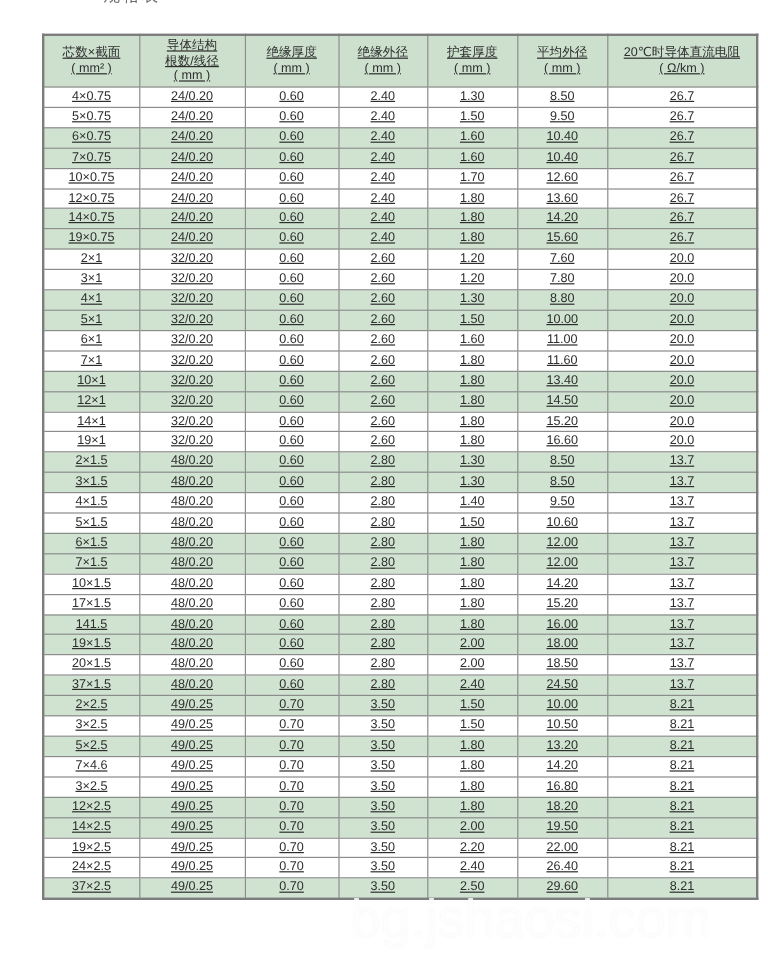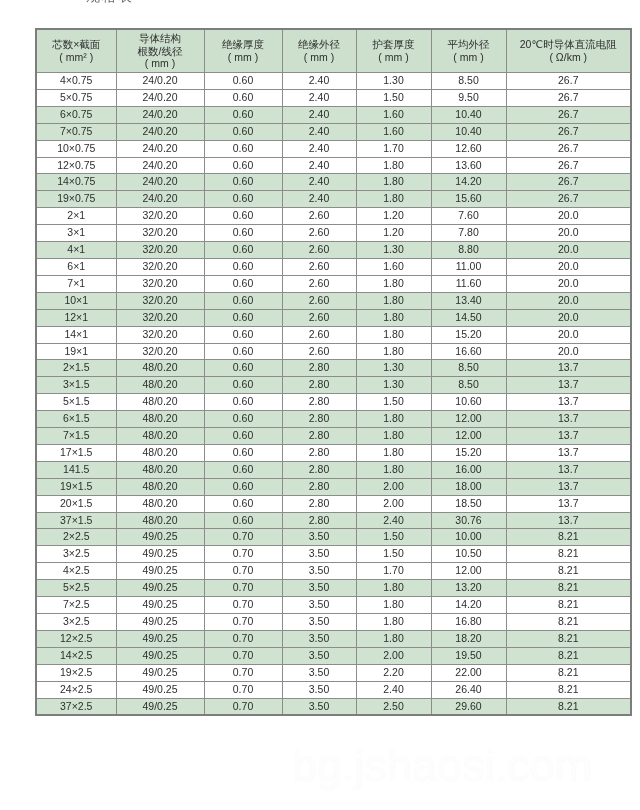--- a/index.html
+++ b/index.html
@@ -1,20 +1,20 @@
 <!DOCTYPE html>
 <html><head>
 <meta charset="utf-8">
 <style>
   html,body{margin:0;padding:0;}
   body{font-family:"Liberation Sans","DejaVu Sans",sans-serif;background:#ffffff;}
   .screen{position:relative;width:640px;height:810px;overflow:hidden;background:#ffffff;}
   .caption{position:absolute;top:-12px;left:86px;font-size:14px;color:#6b6b6b;letter-spacing:2px;white-space:nowrap;}
   table.spec{position:absolute;left:35px;top:28px;border-collapse:collapse;table-layout:fixed;width:595px;
-             border:2px solid #7d7d7d;font-size:10.5px;color:#2e2e2e;}
+             border:2px solid #7d7d7d;font-size:10.5px;color:#2e2e2e;text-decoration:underline;}
   table.spec th,table.spec td{border:1px solid #8c8c8c;text-align:center;vertical-align:middle;padding:0;}
   table.spec th{background:#cce0cd;font-weight:normal;font-size:10.5px;line-height:1.2;height:38px;padding:2px 1px;}
   table.spec td{height:15.9px;line-height:15.9px;background:#ffffff;}
   tr.green td{background:#cfe3d0;}
   .watermark{position:absolute;left:292px;bottom:18px;font-size:45px;letter-spacing:0px;
              color:rgba(255,255,255,0.82);white-space:nowrap;pointer-events:none;
              text-shadow:0 0 1px rgba(200,200,200,0.25);}
 </style>
 </head>
 <body>
@@ -158,20 +158,29 @@
         </tr>
         <tr class="green">
           <td>4×1</td>
           <td>32/0.20</td>
           <td>0.60</td>
           <td>2.60</td>
           <td>1.30</td>
           <td>8.80</td>
           <td>20.0</td>
         </tr>
+        <tr class="green">
+          <td>5×1</td>
+          <td>32/0.20</td>
+          <td>0.60</td>
+          <td>2.60</td>
+          <td>1.50</td>
+          <td>10.00</td>
+          <td>20.0</td>
+        </tr>
         <tr>
           <td>6×1</td>
           <td>32/0.20</td>
           <td>0.60</td>
           <td>2.60</td>
           <td>1.60</td>
           <td>11.00</td>
           <td>20.0</td>
         </tr>
         <tr>
@@ -231,20 +240,29 @@
         <tr class="green">
           <td>3×1.5</td>
           <td>48/0.20</td>
           <td>0.60</td>
           <td>2.80</td>
           <td>1.30</td>
           <td>8.50</td>
           <td>13.7</td>
         </tr>
         <tr>
+          <td>4×1.5</td>
+          <td>48/0.20</td>
+          <td>0.60</td>
+          <td>2.80</td>
+          <td>1.40</td>
+          <td>9.50</td>
+          <td>13.7</td>
+        </tr>
+        <tr>
           <td>5×1.5</td>
           <td>48/0.20</td>
           <td>0.60</td>
           <td>2.80</td>
           <td>1.50</td>
           <td>10.60</td>
           <td>13.7</td>
         </tr>
         <tr class="green">
           <td>6×1.5</td>
@@ -258,20 +276,29 @@
         <tr class="green">
           <td>7×1.5</td>
           <td>48/0.20</td>
           <td>0.60</td>
           <td>2.80</td>
           <td>1.80</td>
           <td>12.00</td>
           <td>13.7</td>
         </tr>
         <tr>
+          <td>10×1.5</td>
+          <td>48/0.20</td>
+          <td>0.60</td>
+          <td>2.80</td>
+          <td>1.80</td>
+          <td>14.20</td>
+          <td>13.7</td>
+        </tr>
+        <tr>
           <td>17×1.5</td>
           <td>48/0.20</td>
           <td>0.60</td>
           <td>2.80</td>
           <td>1.80</td>
           <td>15.20</td>
           <td>13.7</td>
         </tr>
         <tr class="green">
           <td>141.5</td>
@@ -299,61 +326,52 @@
           <td>2.00</td>
           <td>18.50</td>
           <td>13.7</td>
         </tr>
         <tr class="green">
           <td>37×1.5</td>
           <td>48/0.20</td>
           <td>0.60</td>
           <td>2.80</td>
           <td>2.40</td>
-          <td>30.76</td>
+          <td>24.50</td>
           <td>13.7</td>
         </tr>
         <tr class="green">
           <td>2×2.5</td>
           <td>49/0.25</td>
           <td>0.70</td>
           <td>3.50</td>
           <td>1.50</td>
           <td>10.00</td>
           <td>8.21</td>
         </tr>
         <tr>
           <td>3×2.5</td>
           <td>49/0.25</td>
           <td>0.70</td>
           <td>3.50</td>
           <td>1.50</td>
           <td>10.50</td>
           <td>8.21</td>
         </tr>
-        <tr>
-          <td>4×2.5</td>
-          <td>49/0.25</td>
-          <td>0.70</td>
-          <td>3.50</td>
-          <td>1.70</td>
-          <td>12.00</td>
-          <td>8.21</td>
-        </tr>
         <tr class="green">
           <td>5×2.5</td>
           <td>49/0.25</td>
           <td>0.70</td>
           <td>3.50</td>
           <td>1.80</td>
           <td>13.20</td>
           <td>8.21</td>
         </tr>
         <tr>
-          <td>7×2.5</td>
+          <td>7×4.6</td>
           <td>49/0.25</td>
           <td>0.70</td>
           <td>3.50</td>
           <td>1.80</td>
           <td>14.20</td>
           <td>8.21</td>
         </tr>
         <tr>
           <td>3×2.5</td>
           <td>49/0.25</td>

